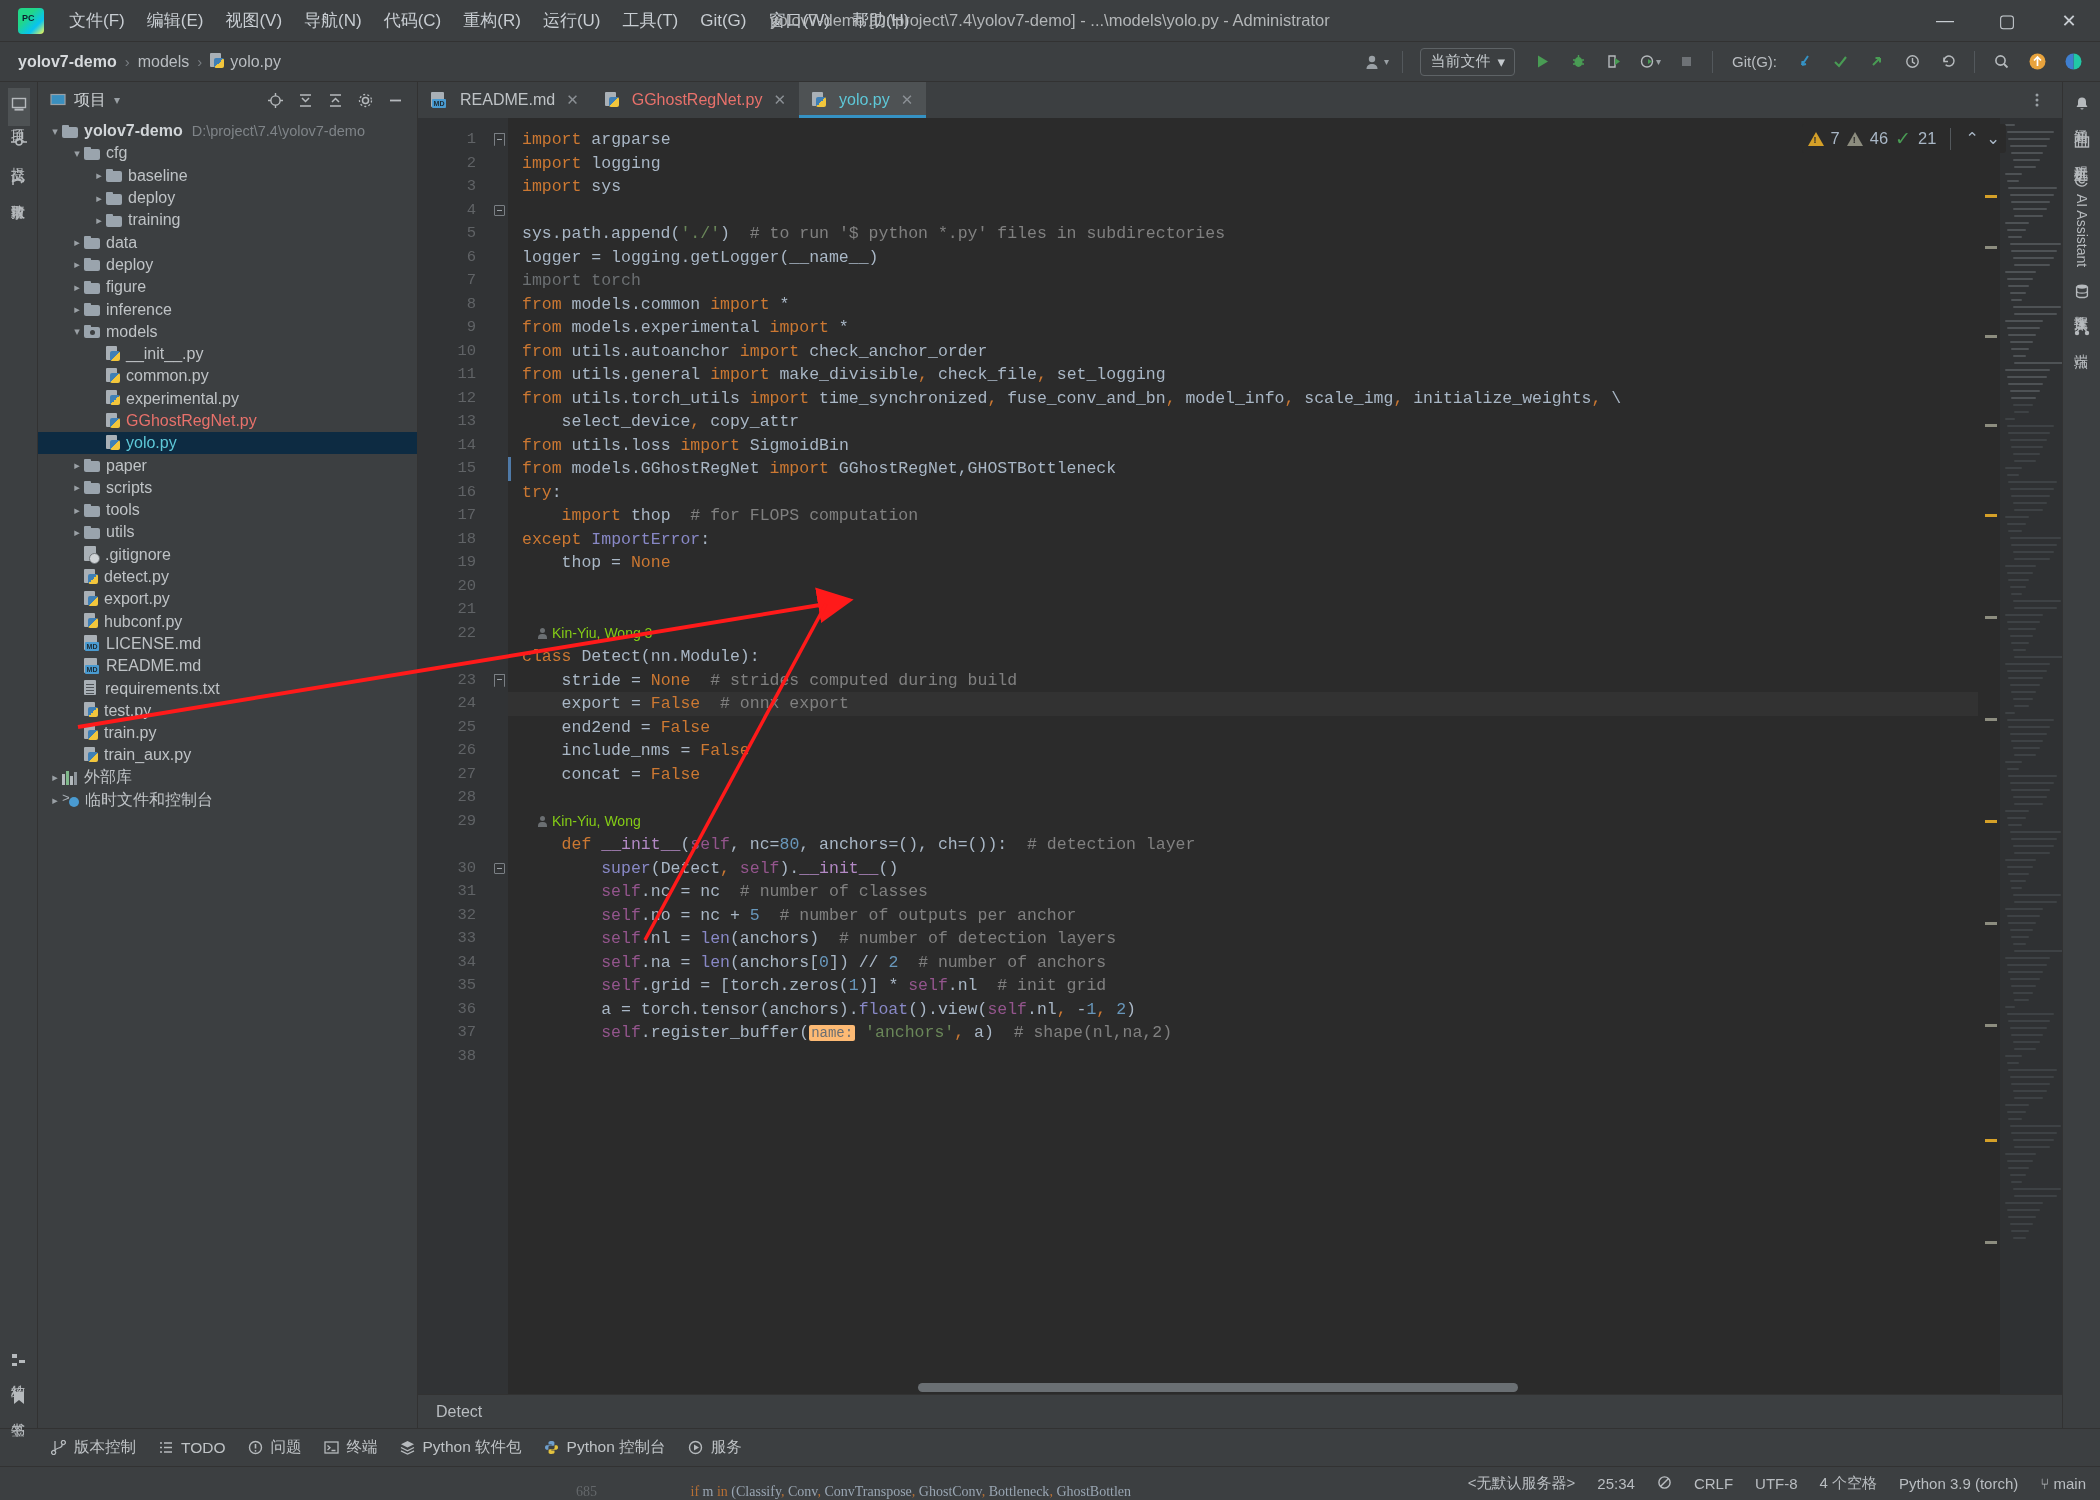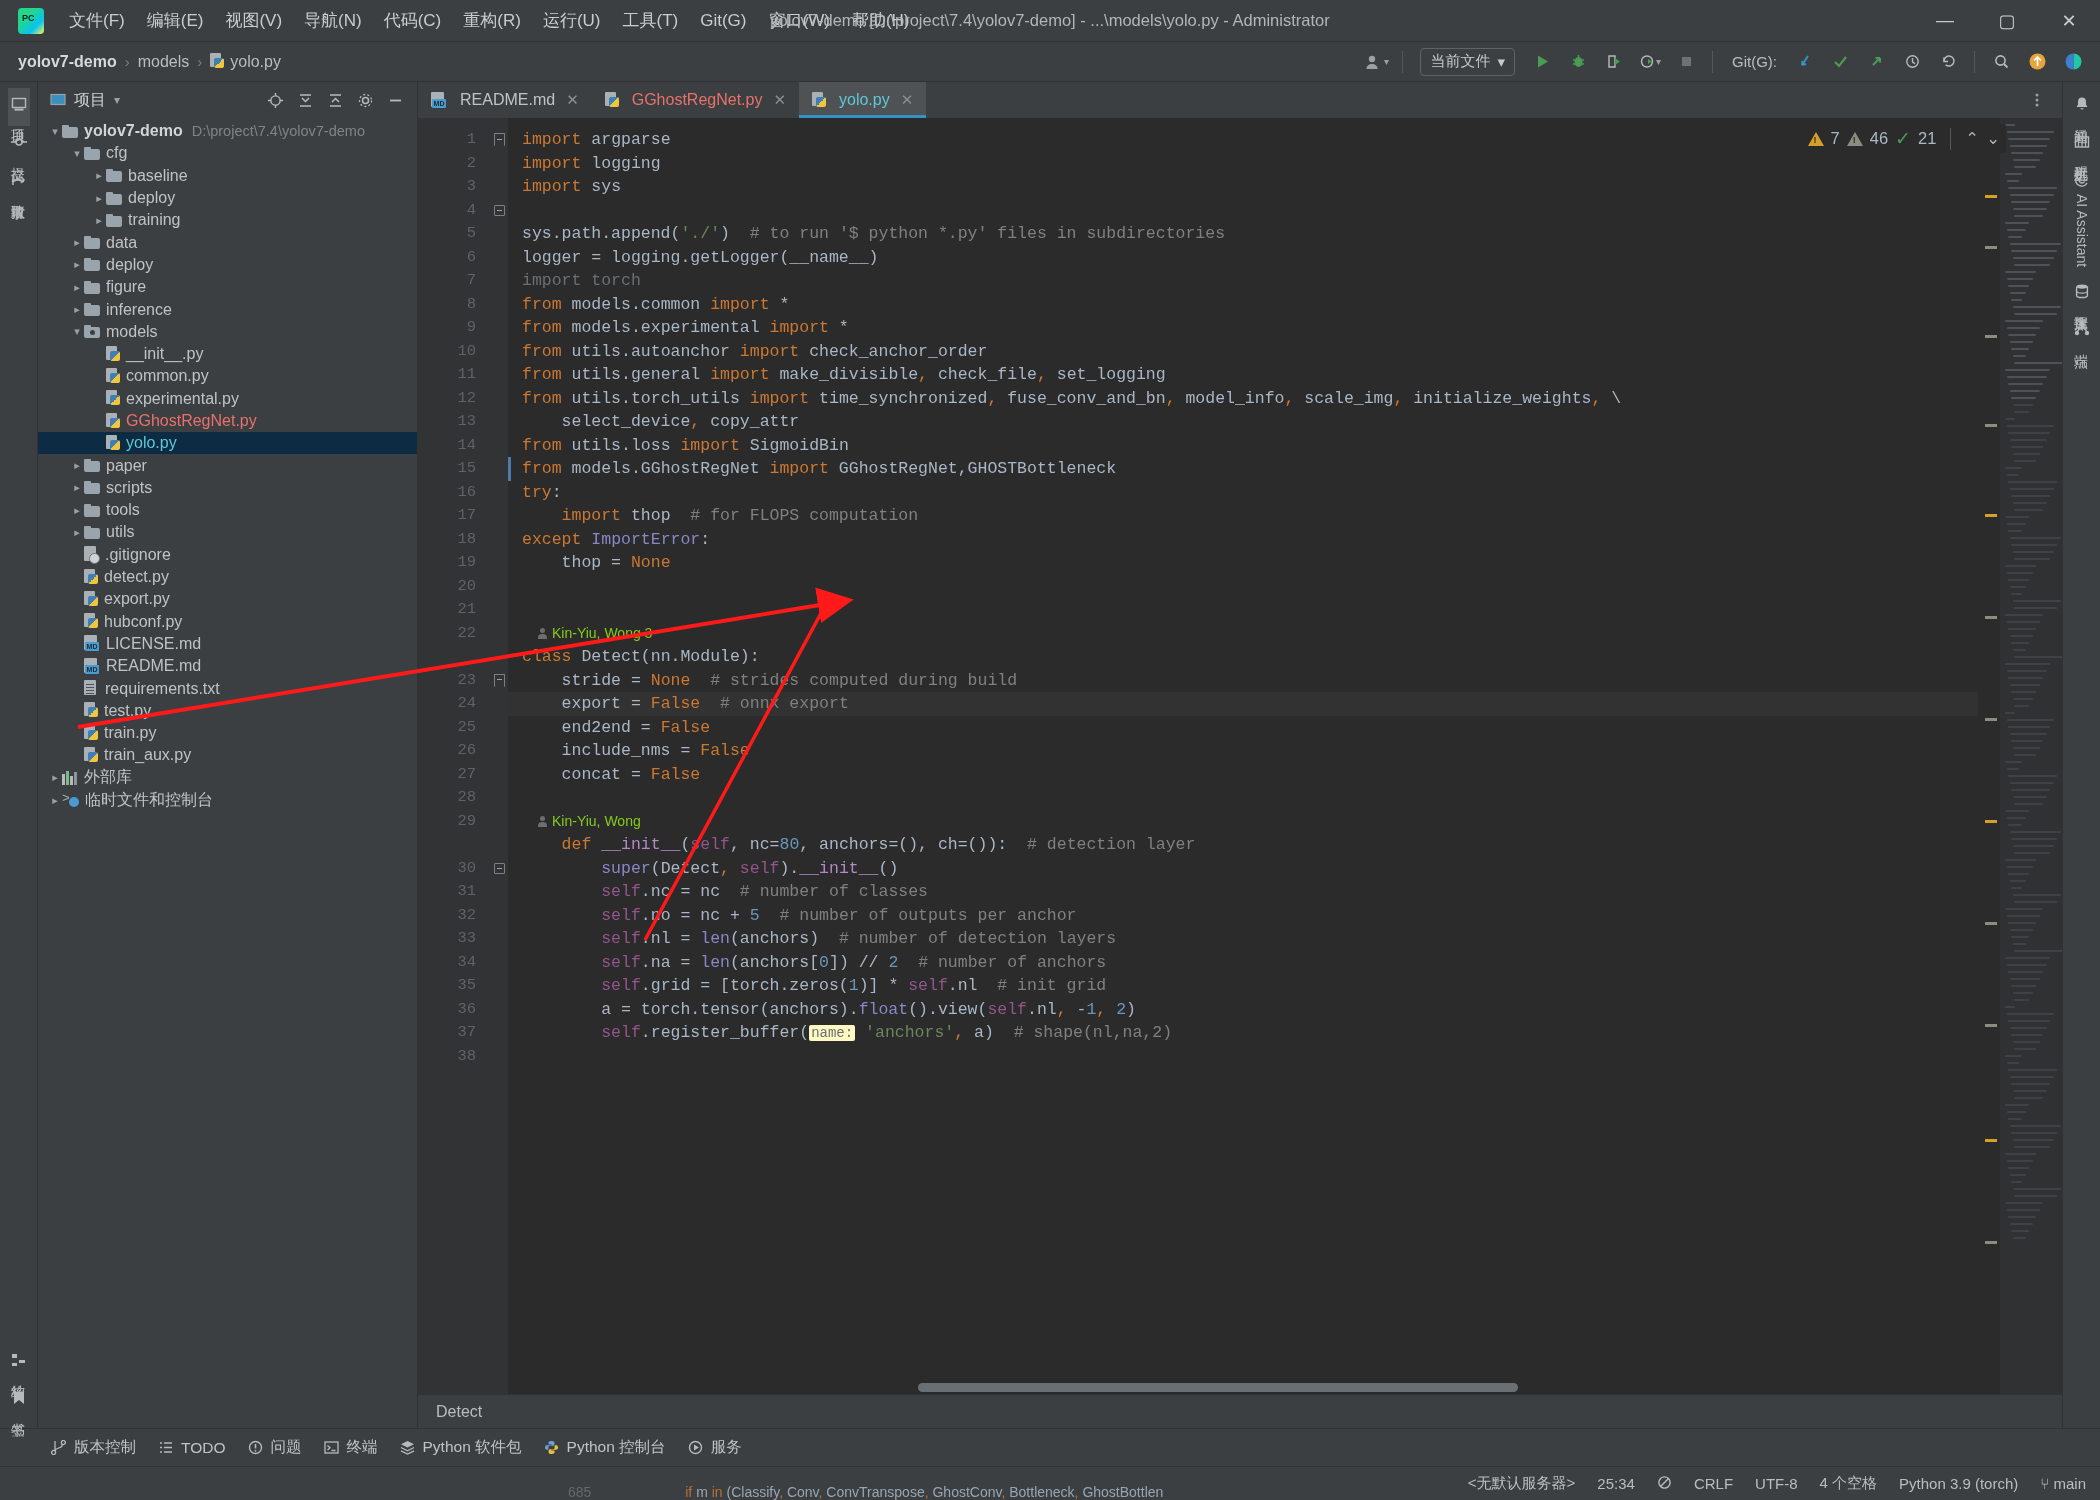--- a/index.html
+++ b/index.html
@@ -275,21 +275,21 @@
 
   .kw { color: #cc7832; }
   .cm { color: #808080; }
   .st { color: #6a8759; }
   .num { color: #6897bb; }
   .cls { color: #a9b7c6; }
   .self { color: #94558d; }
   .builtin { color: #8888c6; }
   .dim { color: #6b6f72; }
   .magenta { color: #b389c5; }
-  .hint { color: #6b6f72; background: #fef9c3; border-radius: 2px; padding: 0 2px; font-size: 14px; }
+  .hint { color: #6b6f72; background: #fdba74; border-radius: 2px; padding: 0 2px; font-size: 14px; }
 
   
   .inspect {
     position: absolute; right: 56px; top: 6px; display: flex; align-items: center; gap: 7px;
     background: #2b2b2b; padding: 3px 6px; border-radius: 3px; z-index: 6;
     font-size: 16px;
   }
   .insp-n { color: #a9b7c6; font-size: 16.5px; }
   .tri-warn {
     width: 0; height: 0; border-left: 8px solid transparent; border-right: 8px solid transparent;
@@ -344,22 +344,22 @@
     position: absolute; right: 22px; bottom: 12px; font-size: 44px; color: #f2f2f2;
     opacity: .92; letter-spacing: 1px; pointer-events: none; z-index: 40;
     font-family: "Liberation Sans", sans-serif;
   }
 
   
   .arrow-svg { position: absolute; left: 0; top: 0; pointer-events: none; z-index: 30; }
 
   
   .bleed {
-    position: absolute; left: 8px; right: 0; bottom: 0; height: 16px; overflow: hidden;
-    font-family: Liberation Sans, sans-serif; font-size: 14px; color: #a9b7c6;
+    position: absolute; left: 16px; right: 0; bottom: 0; height: 16px; overflow: hidden;
+    font-family: Liberation Serif, serif; font-size: 14px; color: #a9b7c6;
     z-index: 1; opacity: .85;
   }
 </style>
 </head>
 <body>
 
 <div class="app">
 
   <div class="titlebar">
     <div class="pc-logo"></div>

